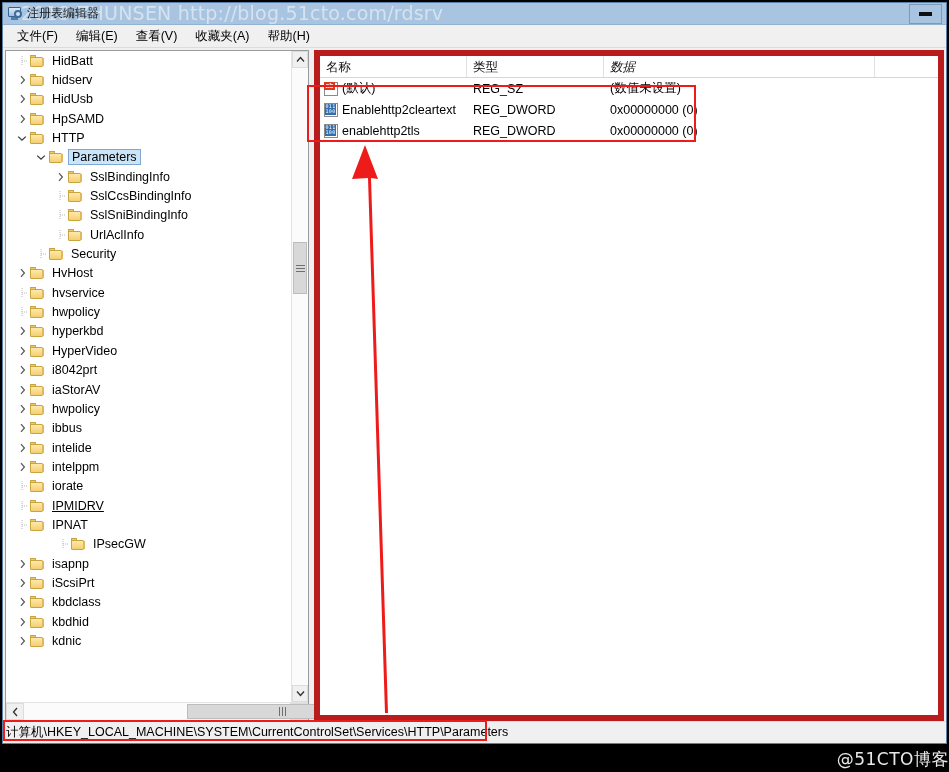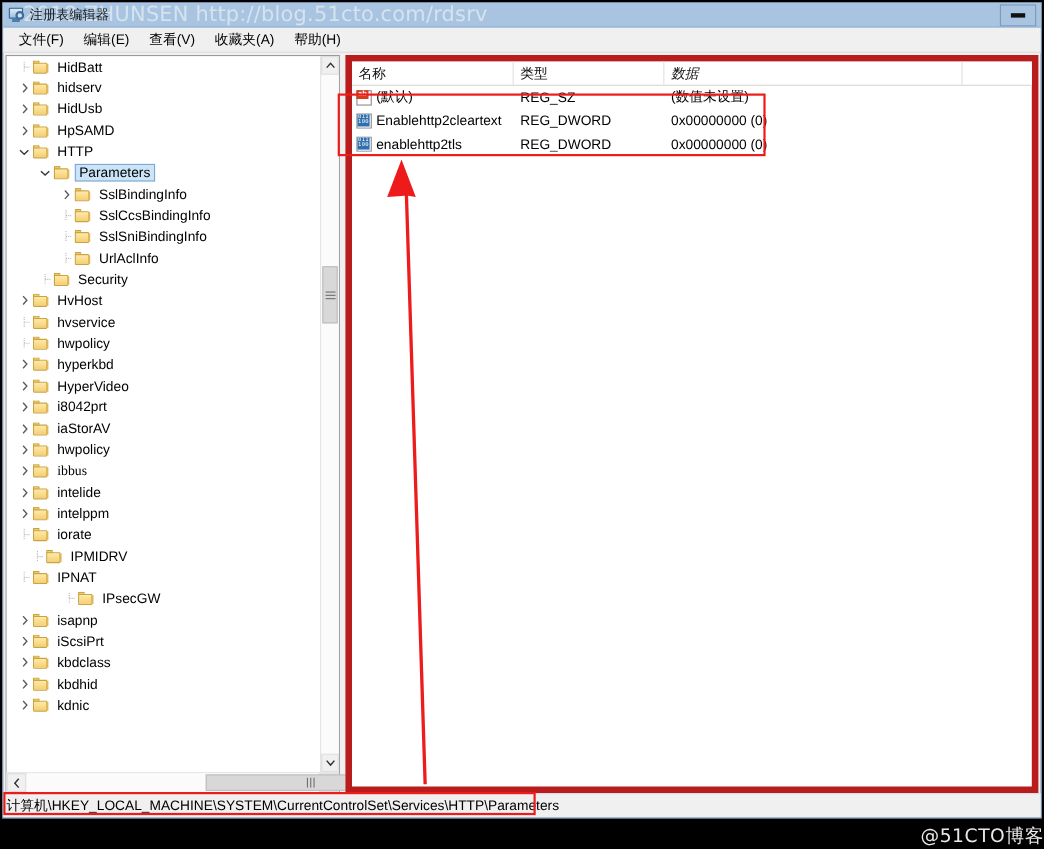--- a/index.html
+++ b/index.html
@@ -653,21 +653,21 @@
                     <path d="M2 1.2 L5.4 5 L2 8.8" fill="none" stroke="#5a5a5a" stroke-width="1.25"></path>
                   </svg>
                 </span>
                 <span class="folder">
                   <span class="tab"></span>
                   <span class="bodyf"></span>
                   <span class="edge"></span>
                 </span>
                 <span class="tlabel">hwpolicy</span>
               </div>
-              <div class="tnode" style="padding-left: 8px; font-family: Liberation Serif, serif;">
+              <div class="tnode" style="padding-left: 8px;">
                 <span class="twist">
                   <svg width="7" height="10" viewBox="0 0 7 10">
                     <path d="M2 1.2 L5.4 5 L2 8.8" fill="none" stroke="#5a5a5a" stroke-width="1.25"></path>
                   </svg>
                 </span>
                 <span class="folder">
                   <span class="tab"></span>
                   <span class="bodyf"></span>
                   <span class="edge"></span>
                 </span>
@@ -705,21 +705,21 @@
                     <path d="M5 0 L5 10 M5 5 L10 5" stroke="#b6b6b6" stroke-width="1" stroke-dasharray="1,1" fill="none"></path>
                   </svg>
                 </span>
                 <span class="folder">
                   <span class="tab"></span>
                   <span class="bodyf"></span>
                   <span class="edge"></span>
                 </span>
                 <span class="tlabel">iorate</span>
               </div>
-              <div class="tnode" style="padding-left: 20px;">
+              <div class="tnode" style="padding-left: 8px; text-decoration: underline;">
                 <span class="twist">
                   <svg width="10" height="10" viewBox="0 0 10 10">
                     <path d="M5 0 L5 10 M5 5 L10 5" stroke="#b6b6b6" stroke-width="1" stroke-dasharray="1,1" fill="none"></path>
                   </svg>
                 </span>
                 <span class="folder">
                   <span class="tab"></span>
                   <span class="bodyf"></span>
                   <span class="edge"></span>
                 </span>

